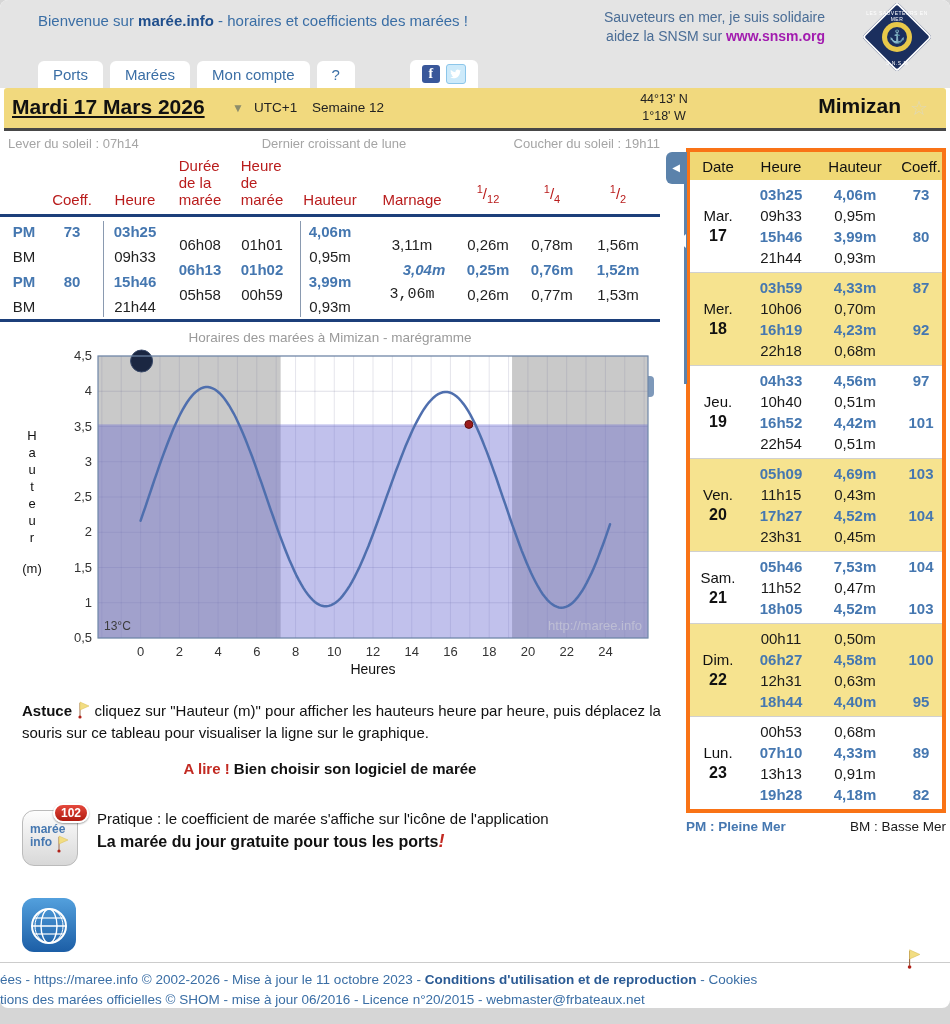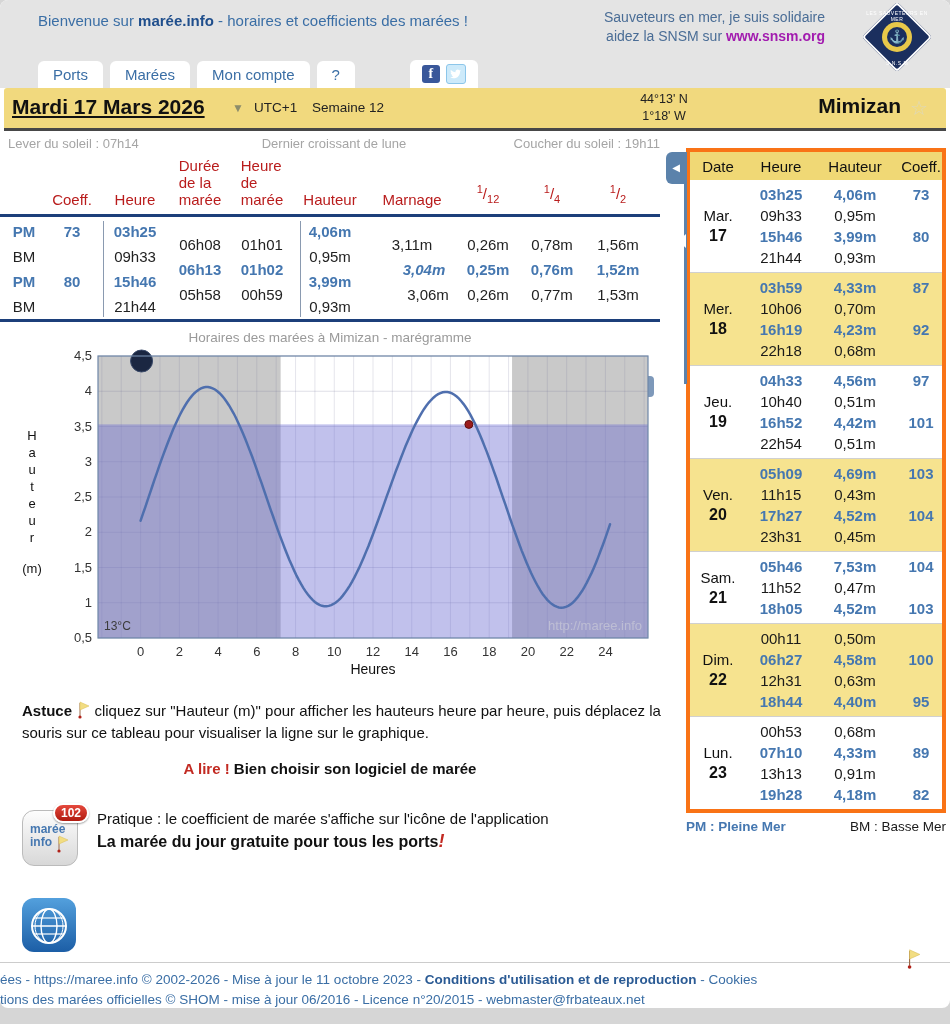--- a/index.html
+++ b/index.html
@@ -173,21 +173,21 @@
       <div class="tcell c-mid" style="left: 552px; top: 12.5px;">0,78m</div>
       <div class="tcell c-mid" style="left: 618px; top: 12.5px;">1,56m</div>
       <div class="tcell c-midhl" style="left: 200px; top: 37.5px;">06h13</div>
       <div class="tcell c-midhl" style="left: 262px; top: 37.5px;">01h02</div>
       <div class="tcell c-midhl" style="left: 424px; top: 37.5px; font-style: italic;">3,04m</div>
       <div class="tcell c-midhl" style="left: 488px; top: 37.5px;">0,25m</div>
       <div class="tcell c-midhl" style="left: 552px; top: 37.5px;">0,76m</div>
       <div class="tcell c-midhl" style="left: 618px; top: 37.5px;">1,52m</div>
       <div class="tcell c-mid" style="left: 200px; top: 62.5px;">05h58</div>
       <div class="tcell c-mid" style="left: 262px; top: 62.5px;">00h59</div>
-      <div class="tcell c-mid" style="left: 428px; top: 62.5px;">3,06m</div>
+      <div class="tcell c-mid" style="left: 412px; top: 62.5px; font-family: Liberation Mono, monospace;">3,06m</div>
       <div class="tcell c-mid" style="left: 488px; top: 62.5px;">0,26m</div>
       <div class="tcell c-mid" style="left: 552px; top: 62.5px;">0,77m</div>
       <div class="tcell c-mid" style="left: 618px; top: 62.5px;">1,53m</div>
     </div>
 
   <div id="chart-title-row">
     <div id="chart-title">Horaires des marées à Mimizan - marégramme</div>
     <div id="options-btn">Options</div>
   </div>
   <div id="chart-wrap"><svg width="660" height="336">

